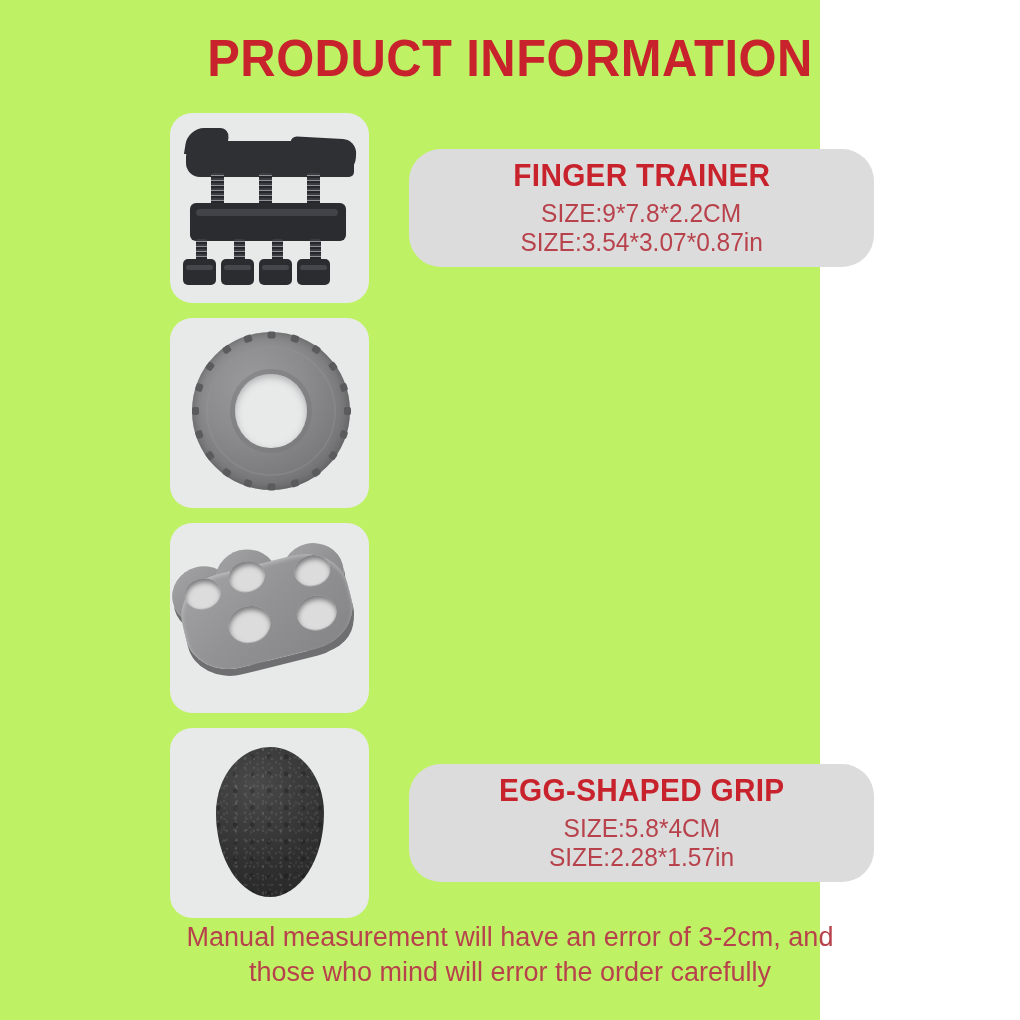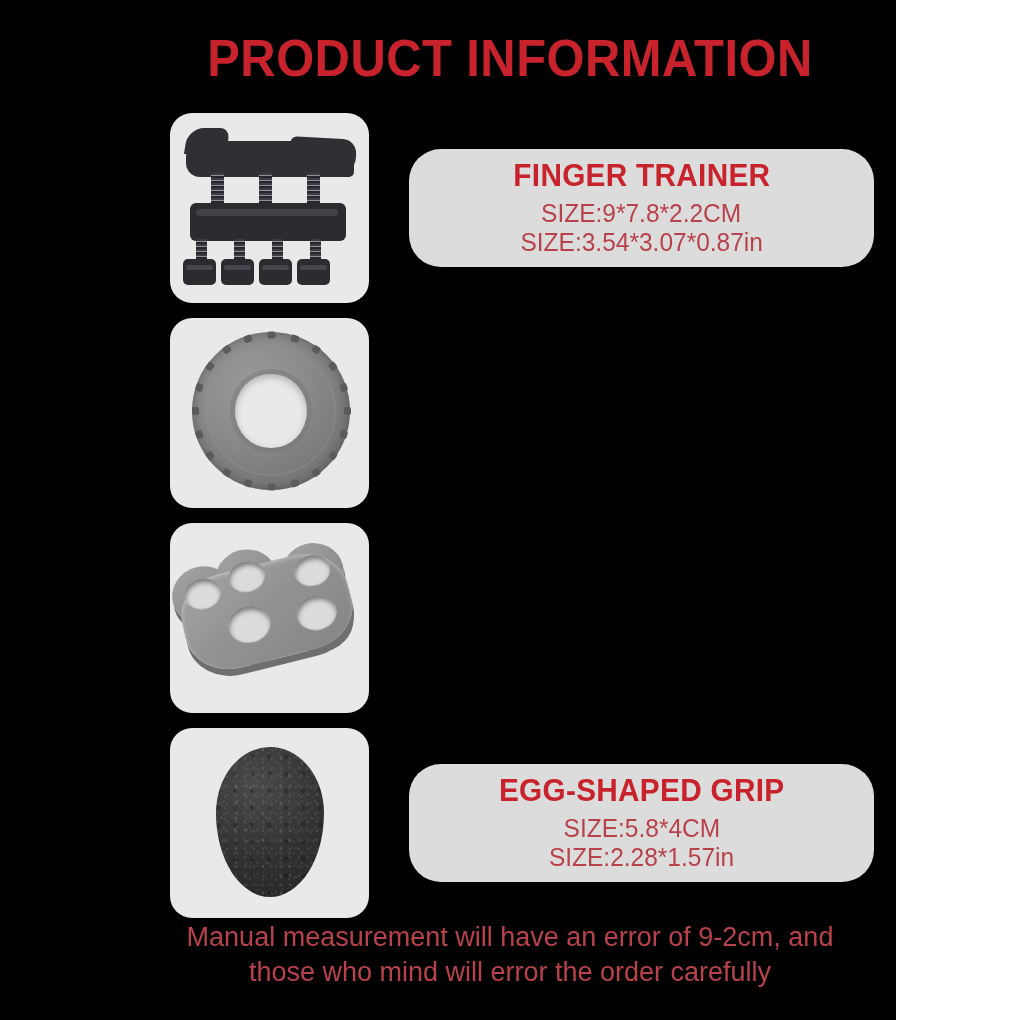--- a/index.html
+++ b/index.html
@@ -3,21 +3,21 @@
 <meta charset="utf-8">
 <title>Product Information</title>
 <style>
   * { margin:0; padding:0; box-sizing:border-box; }
   html, body {
     width:1020px; height:1020px;
     background:#ffffff;
     font-family:"Liberation Sans", sans-serif;
     overflow:hidden;
   }
-  .page { position:relative; width:896px; height:1020px; background:#000000; }
+  .page { position:relative; width:820px; height:1020px; background:#bef264; }
 
   
   .title {
     position:absolute; left:0; top:28px; width:1020px;
     text-align:center;
     font-size:52px;
     font-weight:bold;
     letter-spacing:0.5px;
     color:#c8232c;
     transform:scaleX(0.94);
@@ -319,17 +319,17 @@
       <div class="text-card">
         <div class="card-title">EGG-SHAPED GRIP</div>
         <div class="card-line first">SIZE:5.8*4CM</div>
         <div class="card-line">SIZE:2.28*1.57in</div>
       </div>
     </div>
 
   </div>
 
   <div class="footer">
-    <div class="footer-line">Manual measurement will have an error of 9-2cm, and</div>
+    <div class="footer-line">Manual measurement will have an error of 3-2cm, and</div>
     <div class="footer-line">those who mind will error the order carefully</div>
   </div>
 
 </div>
 
 </body></html>

